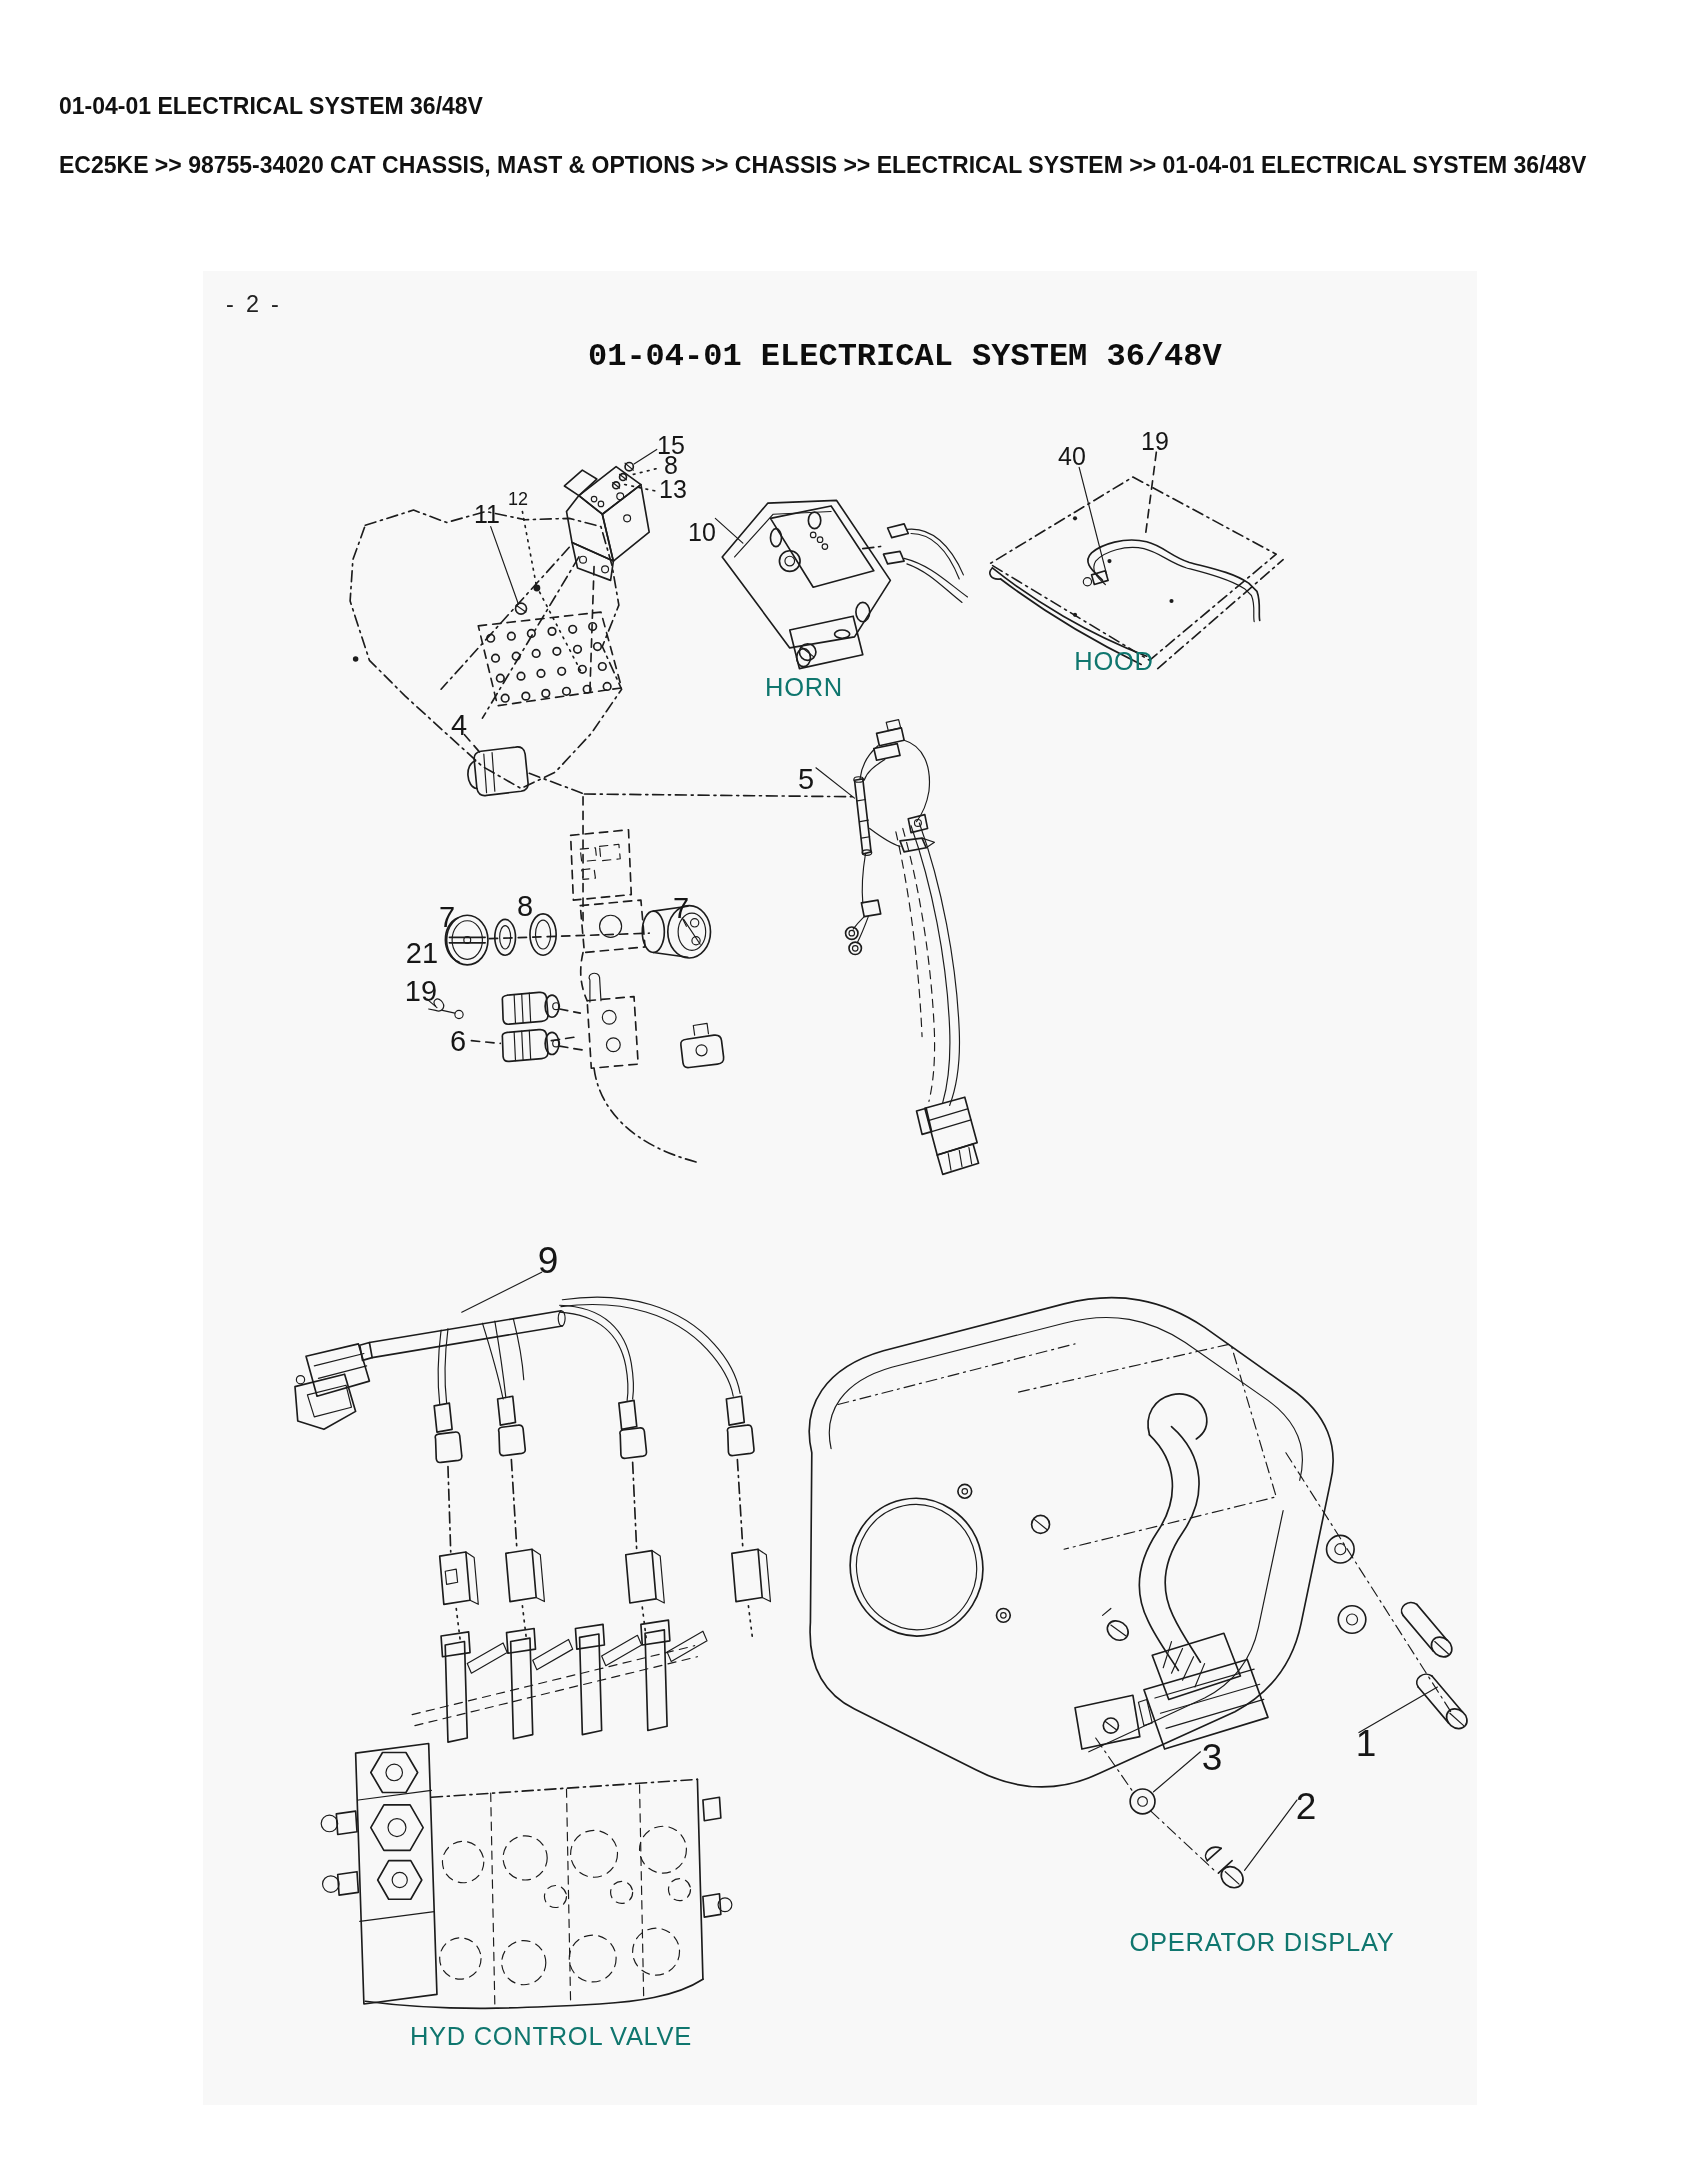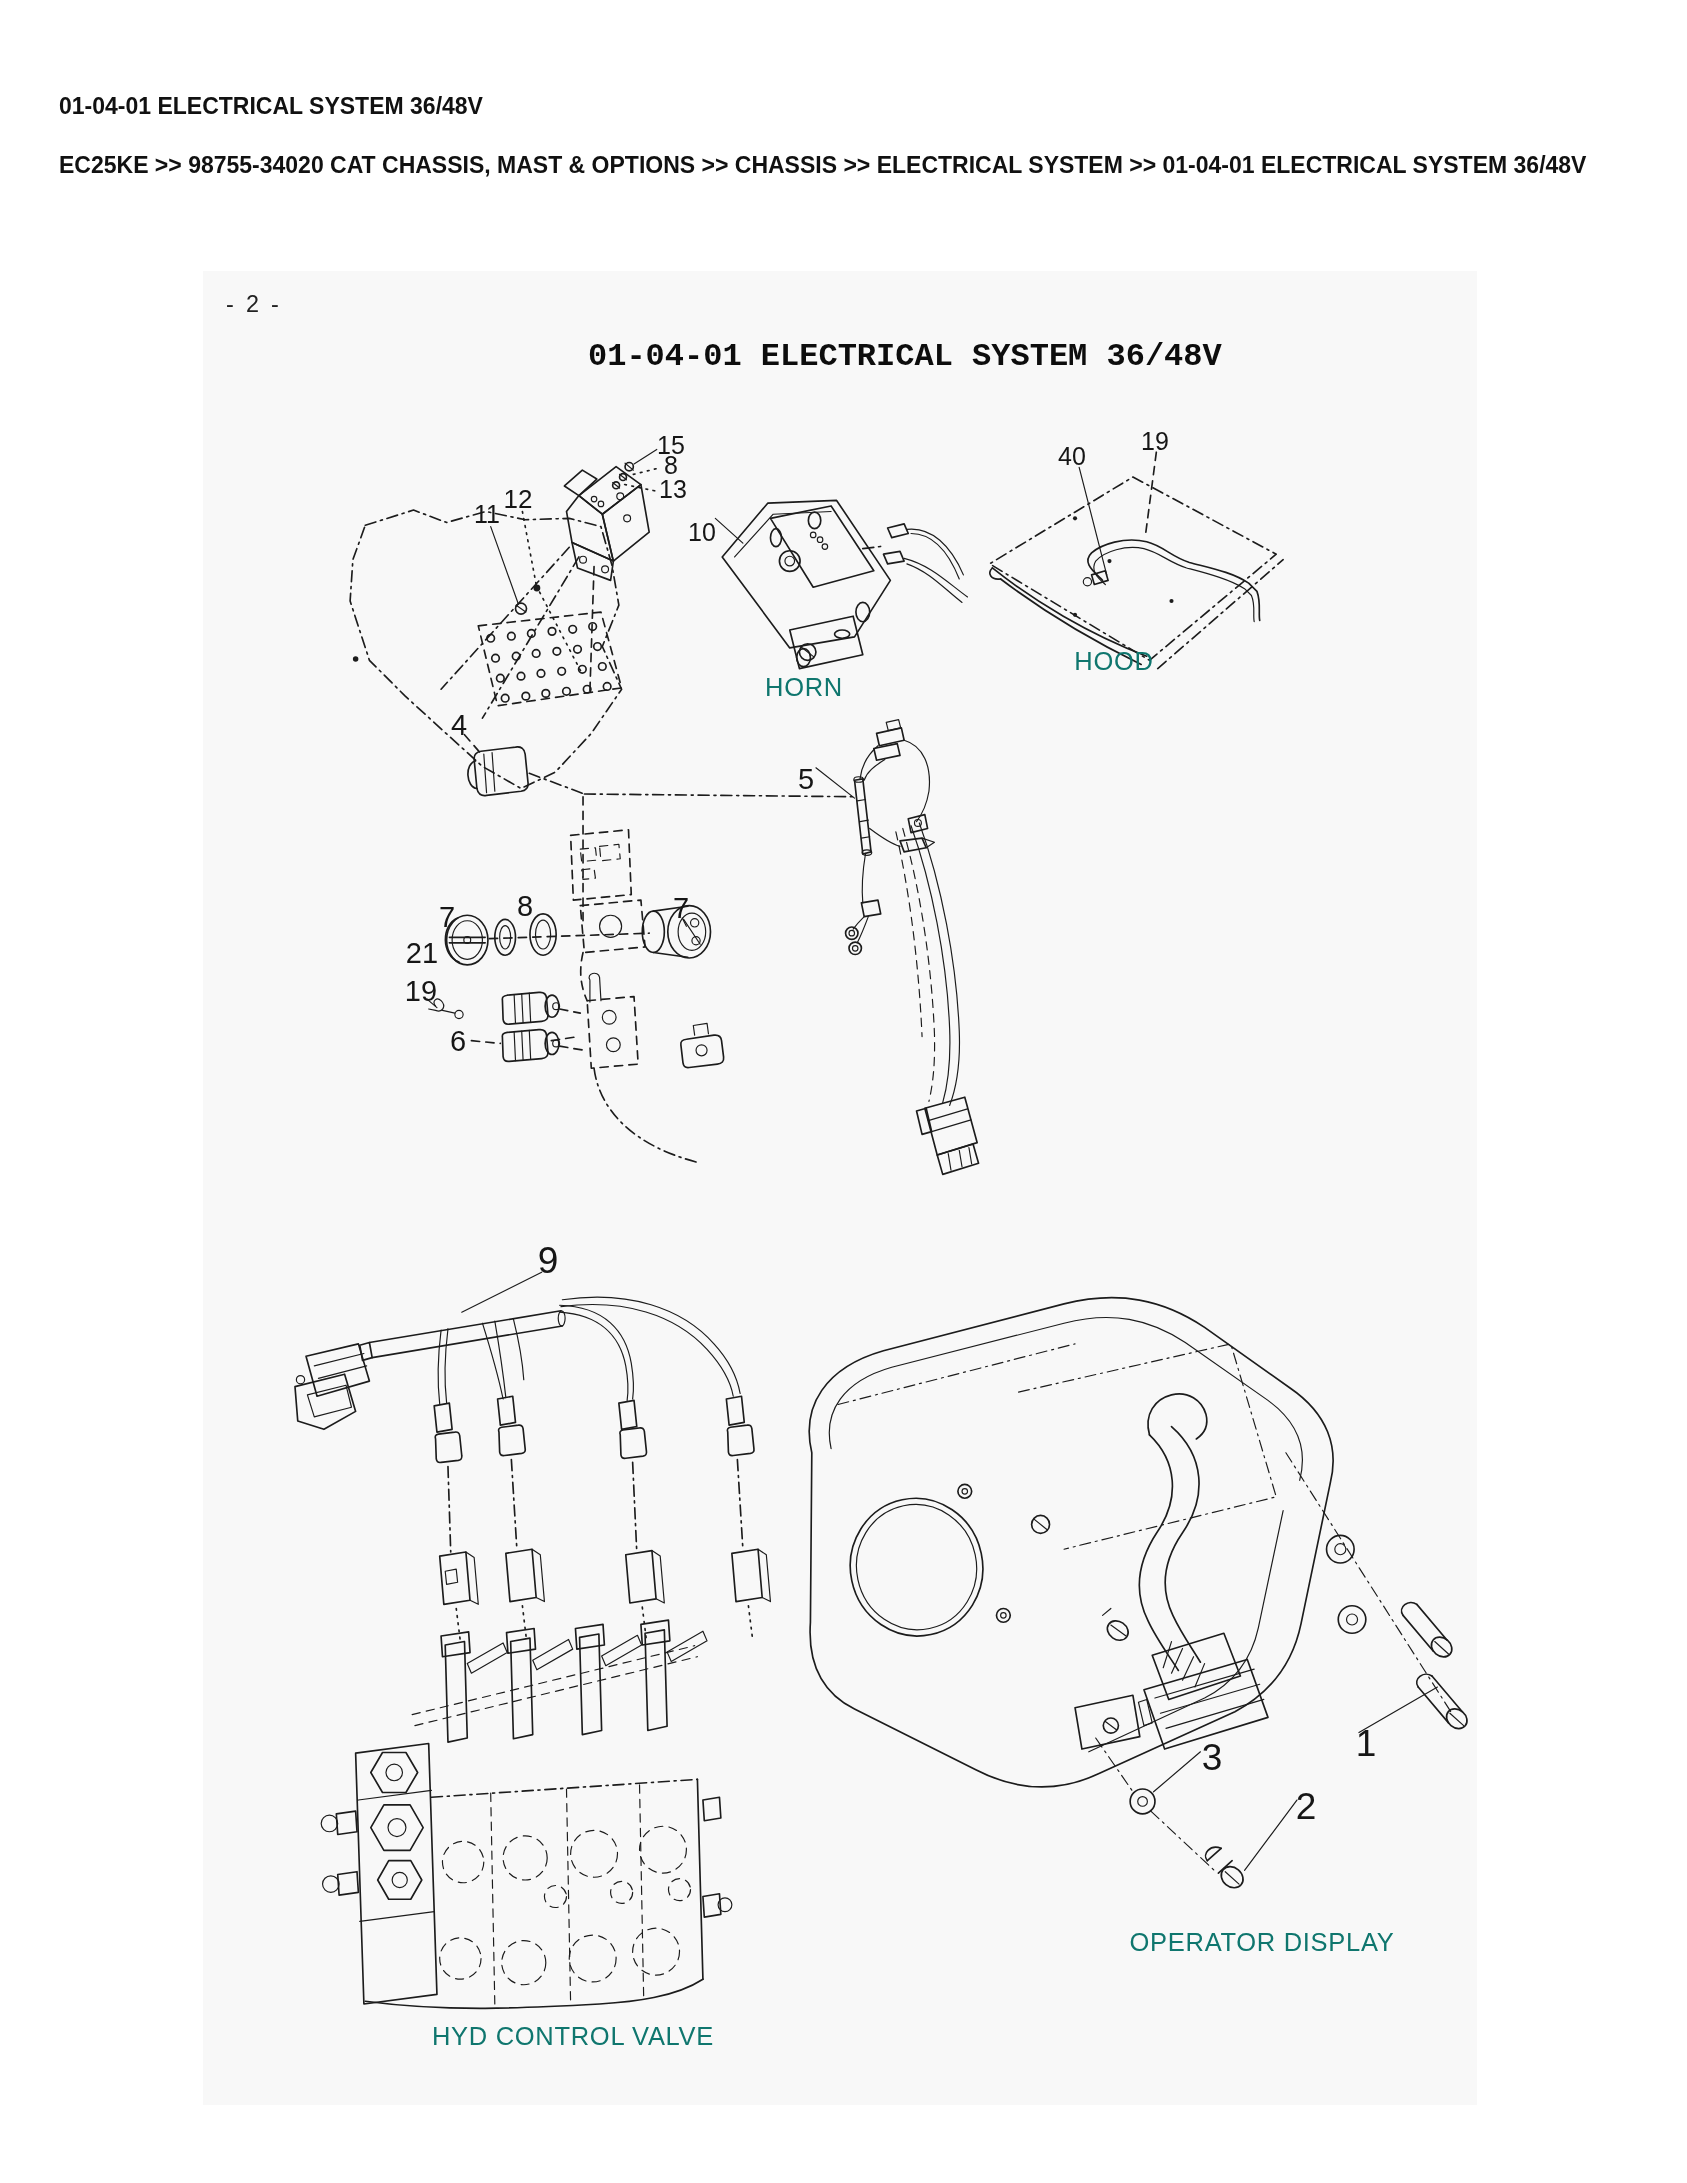--- a/index.html
+++ b/index.html
@@ -447,37 +447,37 @@
       <path d="M1752,2648 L1772,2630 M1768,2666 L1788,2648"></path>
       <path d="M1752,2648 C1744,2638 1756,2624 1772,2630"></path>
       <ellipse cx="1788" cy="2672" rx="17" ry="14" transform="rotate(40 1788 2672)"></ellipse>
       <line class="thin" x1="1778" y1="2664" x2="1798" y2="2682"></line>
     </g>
   </svg>
 
   <div class="plabel" style="left:671px;top:409px;font-size:25px">15</div>
   <div class="plabel" style="left:671px;top:429px;font-size:25px">8</div>
   <div class="plabel" style="left:673px;top:453px;font-size:25px">13</div>
-  <div class="plabel" style="left:518px;top:463px;font-size:26px">12</div>
+  <div class="plabel" style="left:518px;top:463px;font-size:18px">12</div>
   <div class="plabel" style="left:487px;top:478px;font-size:25px">11</div>
   <div class="plabel" style="left:702px;top:496px;font-size:25px">10</div>
   <div class="plabel" style="left:1072px;top:420px;font-size:25px">40</div>
   <div class="plabel" style="left:1155px;top:405px;font-size:25px">19</div>
   <div class="plabel" style="left:459px;top:689px;font-size:29px">4</div>
   <div class="plabel" style="left:806px;top:743px;font-size:29px">5</div>
   <div class="plabel" style="left:447px;top:881px;font-size:29px">7</div>
   <div class="plabel" style="left:525px;top:870px;font-size:29px">8</div>
   <div class="plabel" style="left:422px;top:917px;font-size:29px">21</div>
   <div class="plabel" style="left:421px;top:955px;font-size:29px">19</div>
   <div class="plabel" style="left:458px;top:1005px;font-size:29px">6</div>
   <div class="plabel" style="left:681px;top:872px;font-size:29px">7</div>
   <div class="plabel" style="left:548px;top:1225px;font-size:37px">9</div>
   <div class="plabel" style="left:1212px;top:1722px;font-size:37px">3</div>
   <div class="plabel" style="left:1366px;top:1708px;font-size:37px">1</div>
   <div class="plabel" style="left:1306px;top:1771px;font-size:37px">2</div>
 
   <div class="cap" style="left:804px;top:651px">HORN</div>
   <div class="cap" style="left:1114px;top:625px">HOOD</div>
-  <div class="cap" style="left:573px;top:2000px">HYD CONTROL VALVE</div>
+  <div class="cap" style="left:551px;top:2000px">HYD CONTROL VALVE</div>
   <div class="cap" style="left:1262px;top:1906px">OPERATOR DISPLAY</div>
 
 </div>
 
 
 </body></html>

